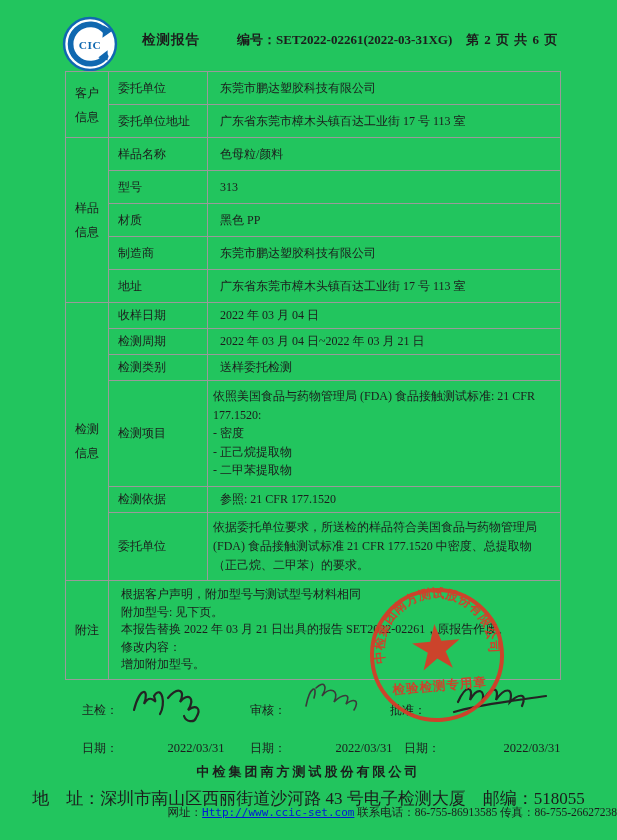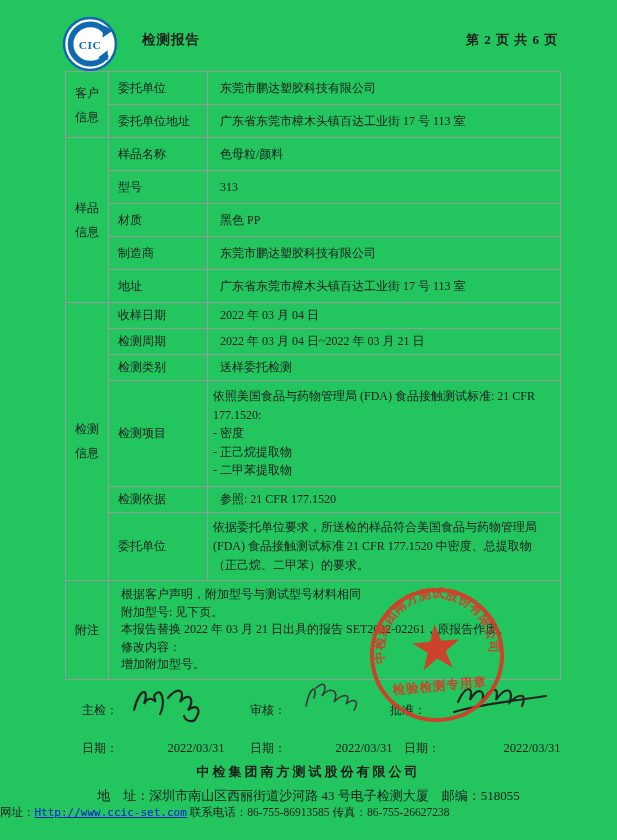--- a/index.html
+++ b/index.html
@@ -37,38 +37,41 @@
   .sig-role { position:absolute; left:0; top:14px; }
   .sig-svg { position:absolute; left:38px; top:-12px; }
   .sig-date-row { position:absolute; left:0; top:52px; white-space:nowrap; }
   .sig-date { display:inline-block; margin-left:28px; width:100px; text-align:center; font-size:12.5px; }
   
   .stamp { position:absolute; left:366px; top:584px; width:142px; height:142px;
            transform:rotate(-5deg); opacity:.93; pointer-events:none; }
   
   .ft-company { position:absolute; left:0; top:763px; width:617px; text-align:center;
                 font-weight:bold; font-size:13px; letter-spacing:3px; }
-  .ft-line2 { position:absolute; left:0; top:787px; width:617px; text-align:center; font-size:13px; }
-  .ft-line3 { position:absolute; left:0; top:805px; width:617px; text-align:left; font-size:11.5px; }
+  .ft-line2 { position:absolute; left:0; top:787px; width:617px; text-align:center; font-size:17px; }
+  .ft-line3 { position:absolute; left:0; top:805px; width:617px; text-align:right; font-size:11.5px; }
   .ft-link { color:#0018d8; text-decoration:underline;
              font-family:"DejaVu Sans Mono","Liberation Mono",monospace; font-size:11px; }
 </style>
 </head>
 <body>
 
 <div class="page">
 
   <svg class="hdr-logo" viewBox="0 0 54 54">
     <circle cx="27" cy="27" r="25" fill="#fff" stroke="#1068b0" stroke-width="2.4"></circle>
     <path d="M42 15 A19 19 0 1 0 42 39" fill="none" stroke="#1068b0" stroke-width="5.5" stroke-linecap="round"></path>
     <path d="M40 9 L49 14 L39 21 Z" fill="#1068b0"></path>
     <path d="M44 43 L35 40 L44 33 Z" fill="#1068b0"></path>
     <text x="27" y="31.5" text-anchor="middle" font-size="11" font-weight="bold" fill="#1068b0" font-family="Liberation Serif, serif" letter-spacing="0.5">CIC</text>
   </svg>
   <div class="hdr-title">检测报告</div>
+  <div class="hdr-no">
+    <span>编号：</span><span>SET2022-02261(2022-03-31XG)</span>
+  </div>
   <div class="hdr-page">第 2 页 共 6 页</div>
 
   <table class="report">
     <colgroup>
         <col style="width:43px">
         <col style="width:99px">
         <col style="width:353px">
       </colgroup>
 
     <tbody>

